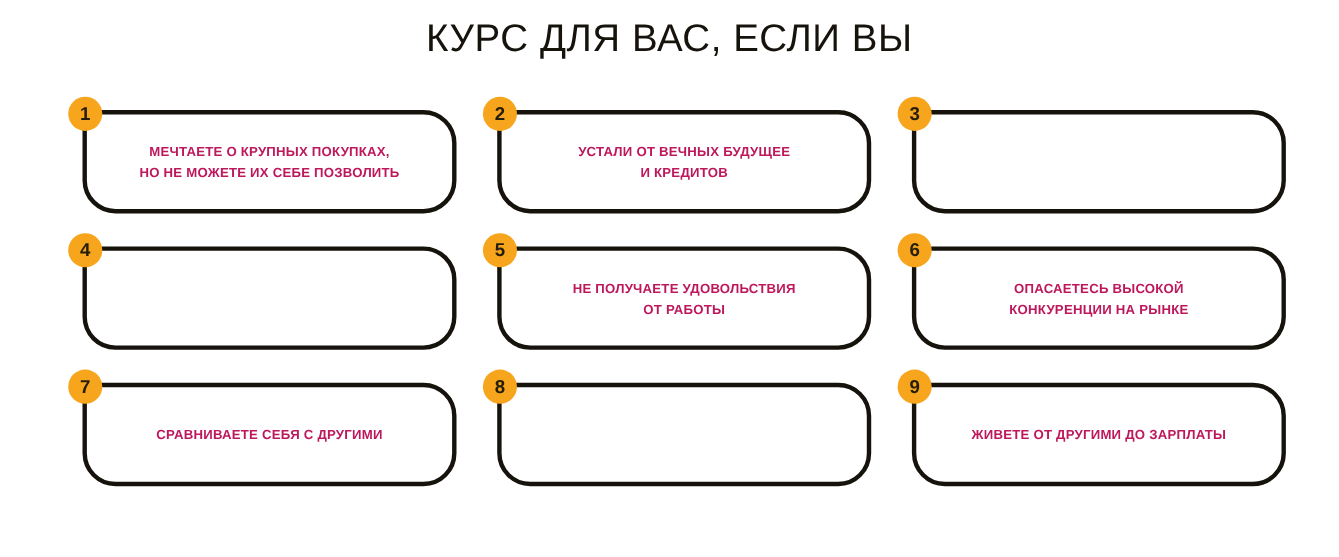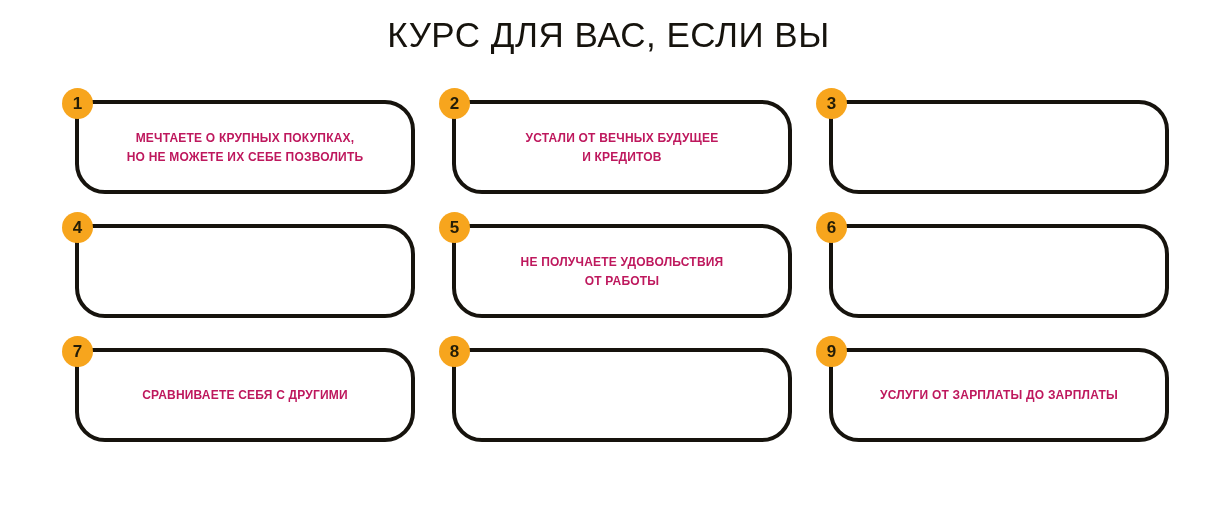--- a/index.html
+++ b/index.html
@@ -97,29 +97,31 @@
   </div>
 
   <div class="card">
     <span class="number-badge">5</span>
     <span class="card-text">НЕ ПОЛУЧАЕТЕ УДОВОЛЬСТВИЯ
 ОТ РАБОТЫ</span>
   </div>
 
   <div class="card">
     <span class="number-badge">6</span>
+    <span class="card-text">ОПАСАЕТЕСЬ ВЫСОКОЙ
+КОНКУРЕНЦИИ НА РЫНКЕ</span>
   </div>
 
   <div class="card">
     <span class="number-badge">7</span>
     <span class="card-text">СРАВНИВАЕТЕ СЕБЯ С ДРУГИМИ</span>
   </div>
 
   <div class="card">
     <span class="number-badge">8</span>
   </div>
 
   <div class="card">
     <span class="number-badge">9</span>
-    <span class="card-text">УСЛУГИ ОТ ЗАРПЛАТЫ ДО ЗАРПЛАТЫ</span>
+    <span class="card-text">ЖИВЕТЕ ОТ ДРУГИМИ ДО ЗАРПЛАТЫ</span>
   </div>
 
 </div>
 
 </body></html>

